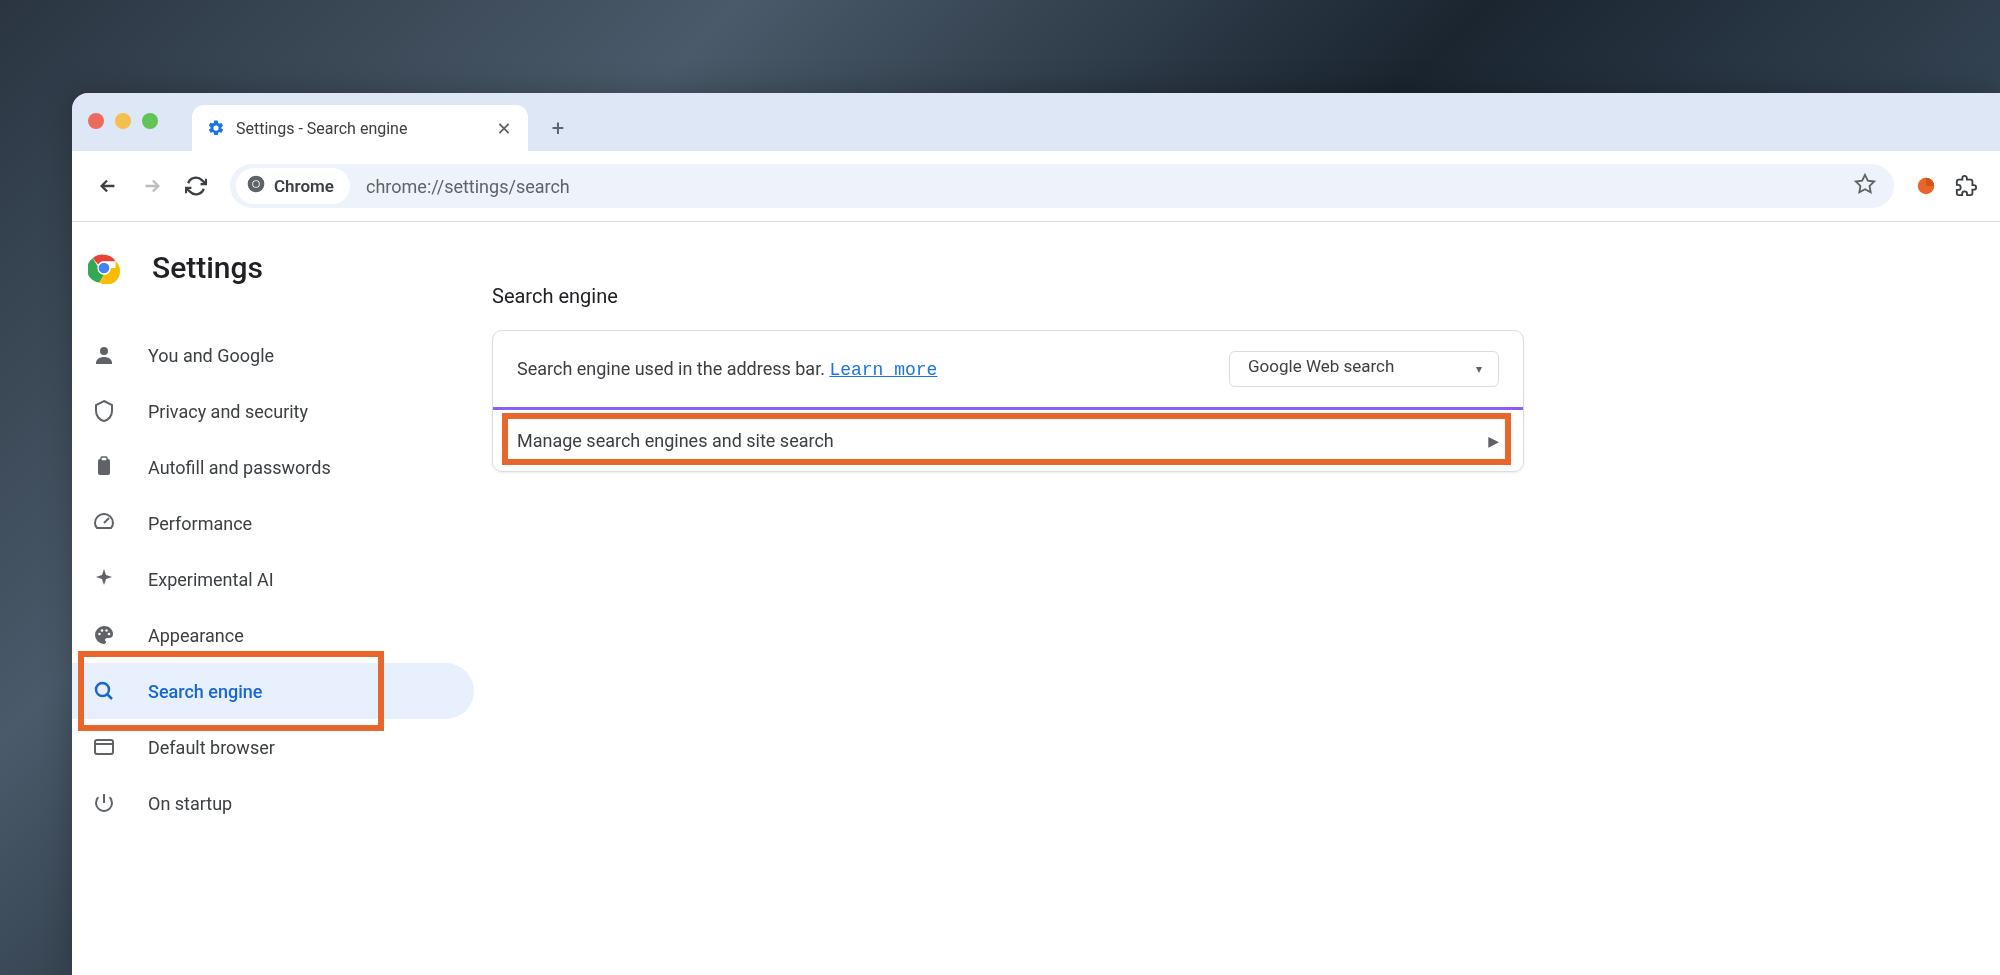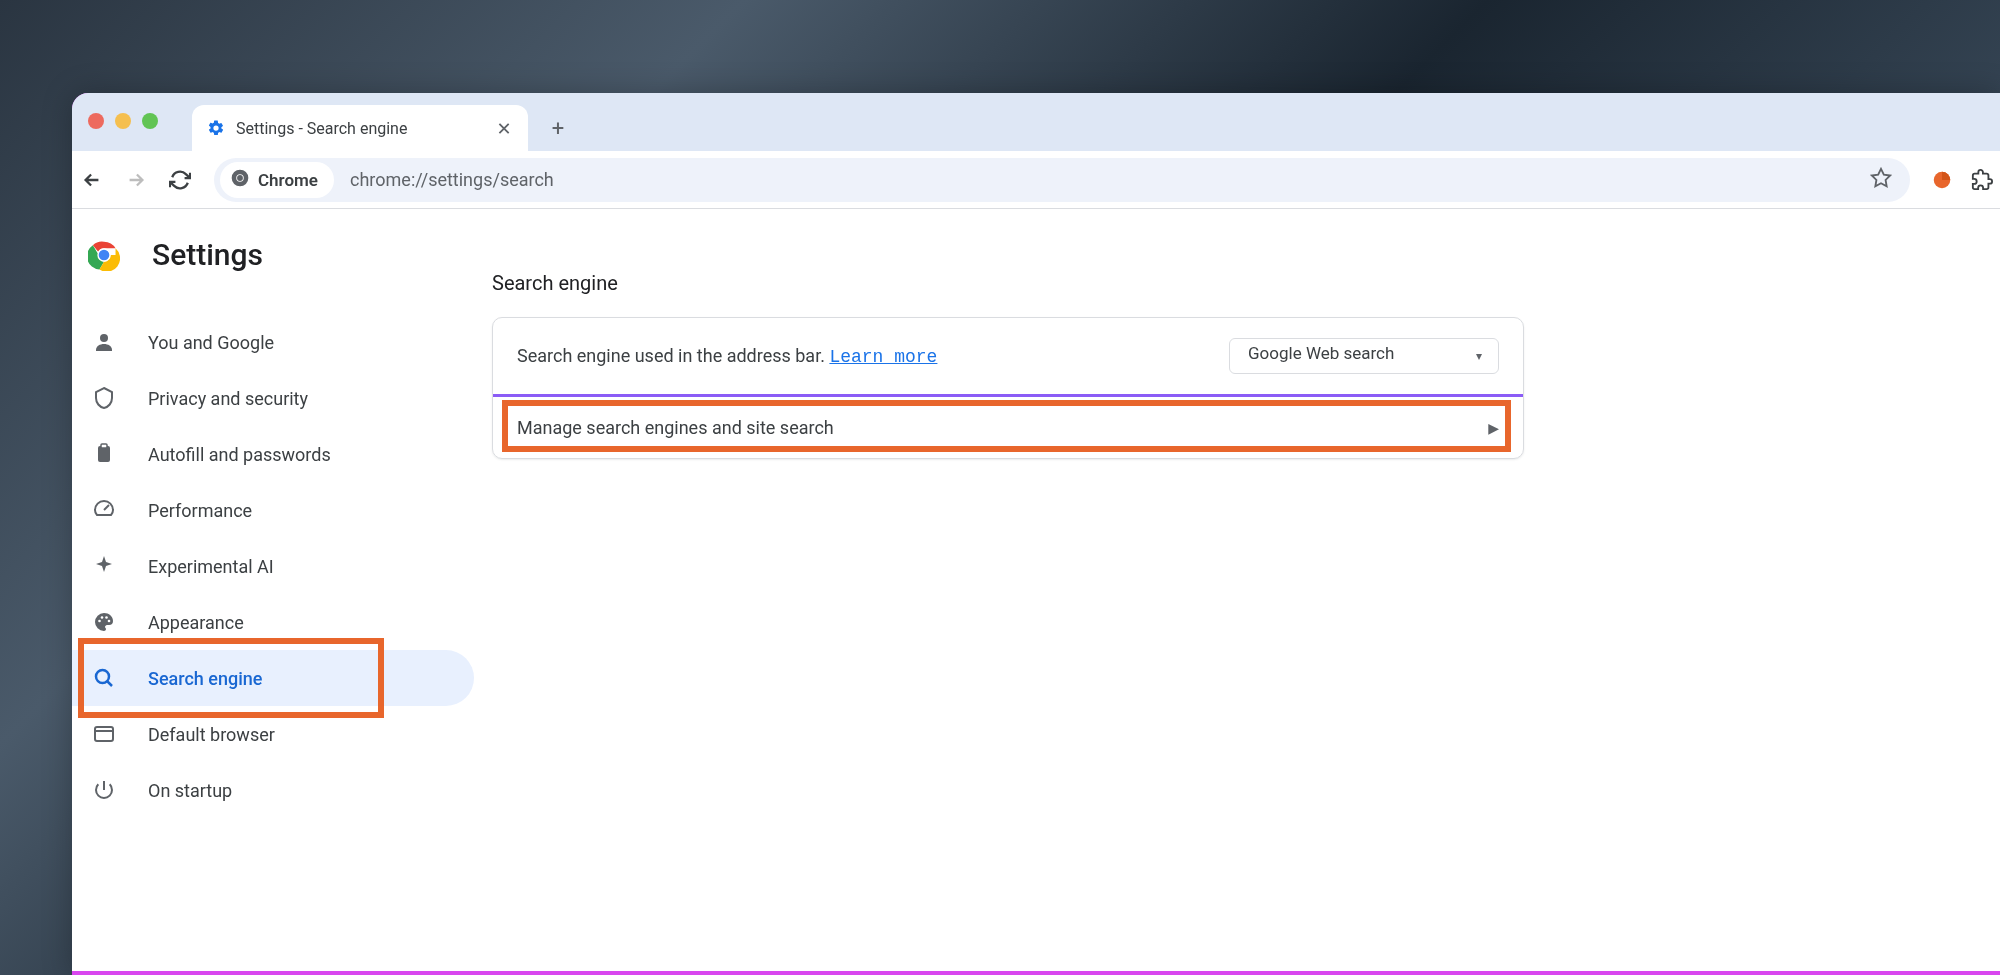--- a/index.html
+++ b/index.html
@@ -52,25 +52,25 @@
       padding: 0 14px;
       gap: 10px;
       position: relative;
     }
     .tab-favicon { width: 20px; height: 20px; display:flex; align-items:center; justify-content:center;}
     .tab-title { font-size: 16px; color: #3c4043; flex:1; white-space:nowrap; overflow:hidden; text-overflow:ellipsis;}
     .tab-close { font-size: 18px; color: #5f6368; cursor:pointer; width:20px; text-align:center;}
     .new-tab-btn { width:36px; height:36px; display:flex; align-items:center; justify-content:center; margin-left:12px; margin-bottom:5px; color:#5f6368; font-size:22px; cursor:pointer; border-radius:50%;}
     .toolbar {
       background: #fff;
-      height: 58px;
+      height: 71px;
       border-bottom: 1px solid #dadce0;
       display: flex;
       align-items: center;
-      padding: 0 0;
+      padding: 0 16px;
       gap: 4px;
     }
     .nav-btn { width: 40px; height: 40px; display:flex; align-items:center; justify-content:center; border-radius:50%; color:#3c4043; cursor:pointer;}
     .nav-btn.disabled { color:#9e9e9e; }
     .address-bar {
       flex: 1;
       height: 44px;
       background: #eef2fa;
       border-radius: 22px;
       display: flex;

